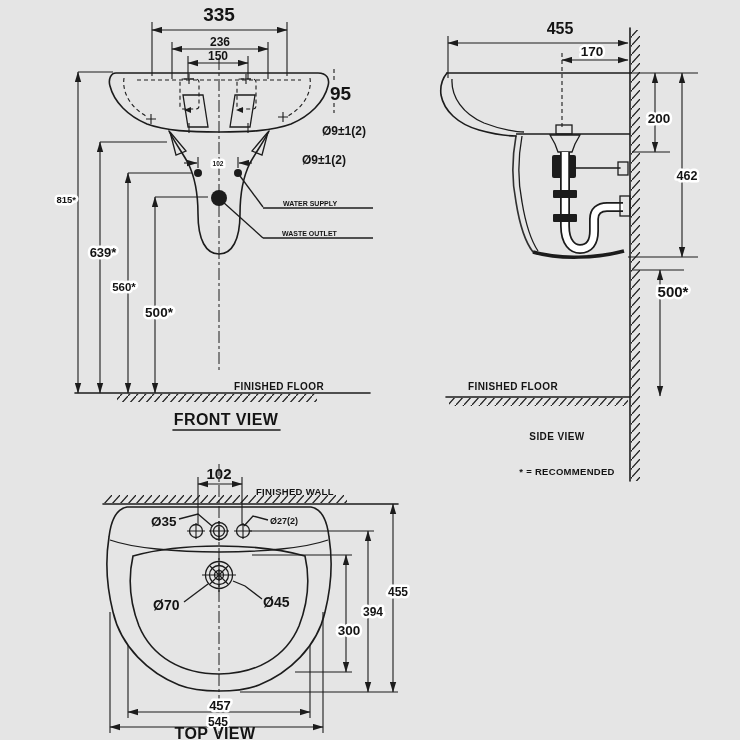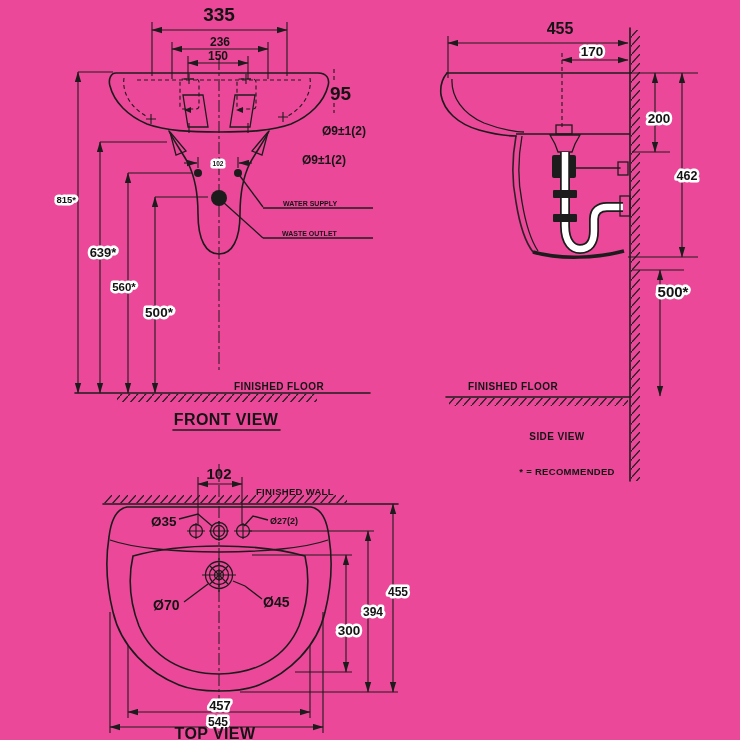--- a/index.html
+++ b/index.html
@@ -1,16 +1,16 @@
 <!DOCTYPE html>
 <html><head>
 <meta charset="utf-8">
 <style>
   html,body{margin:0;padding:0;background:#fff;}
-  .stage{position:relative;width:740px;height:740px;background:#ec4899;overflow:hidden;
+  .stage{position:relative;width:740px;height:740px;background:#e5e5e5;overflow:hidden;
          font-family:"Liberation Sans",sans-serif;}
   svg{position:absolute;left:0;top:0;}
   .ln{stroke:#1c1c1c;stroke-width:1.6;fill:none;stroke-linecap:round;}
   .lt{stroke:#1c1c1c;stroke-width:1.1;fill:none;}
   .lt2{stroke:#1c1c1c;stroke-width:1.3;fill:none;}
   .dash{stroke-dasharray:4 3;}
   .cl{stroke:#1c1c1c;stroke-width:1;fill:none;stroke-dasharray:12 3 3 3;}
   .fill{fill:#1c1c1c;stroke:none;}
   .t{font-family:"Liberation Sans",sans-serif;font-weight:700;fill:#141414;}
   .hl{paint-order:stroke;stroke:#ffffff;stroke-width:5px;stroke-linejoin:round;}

